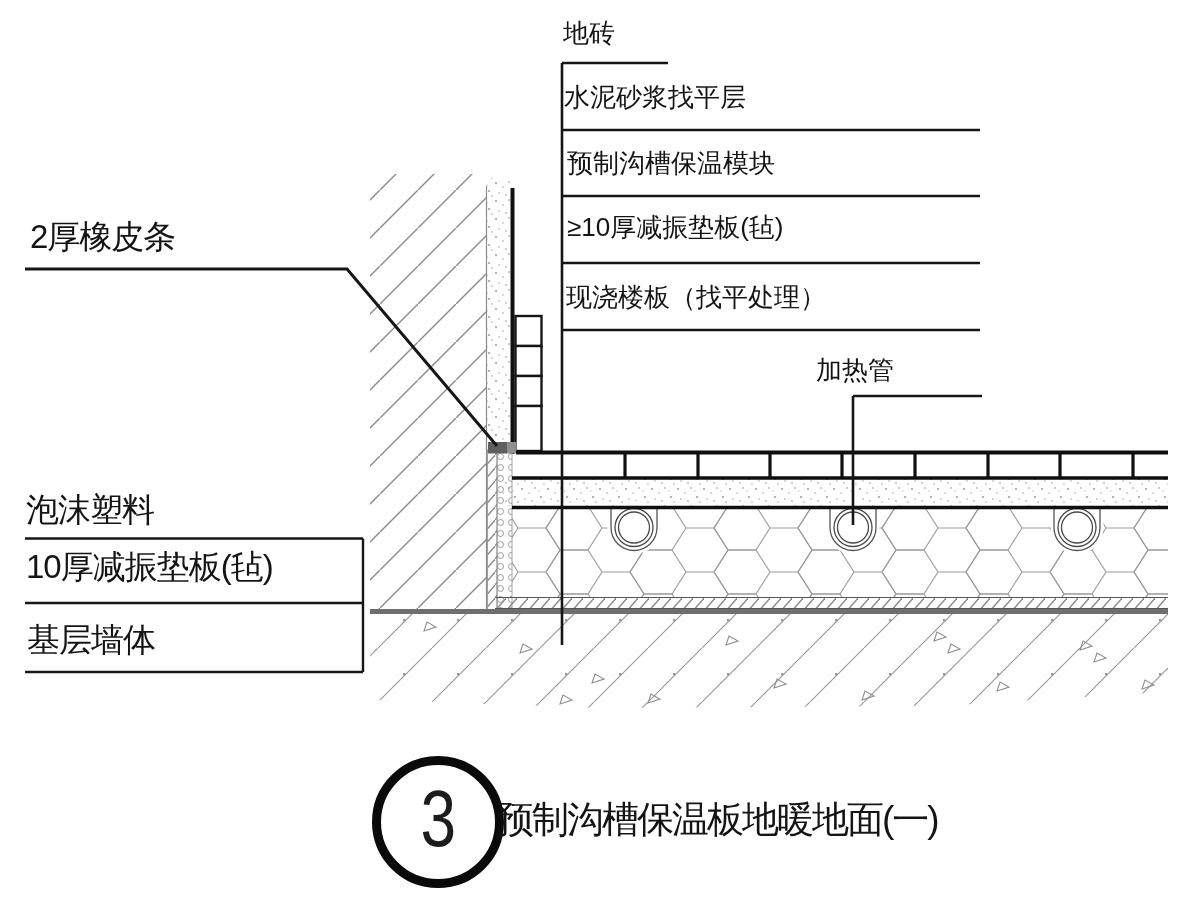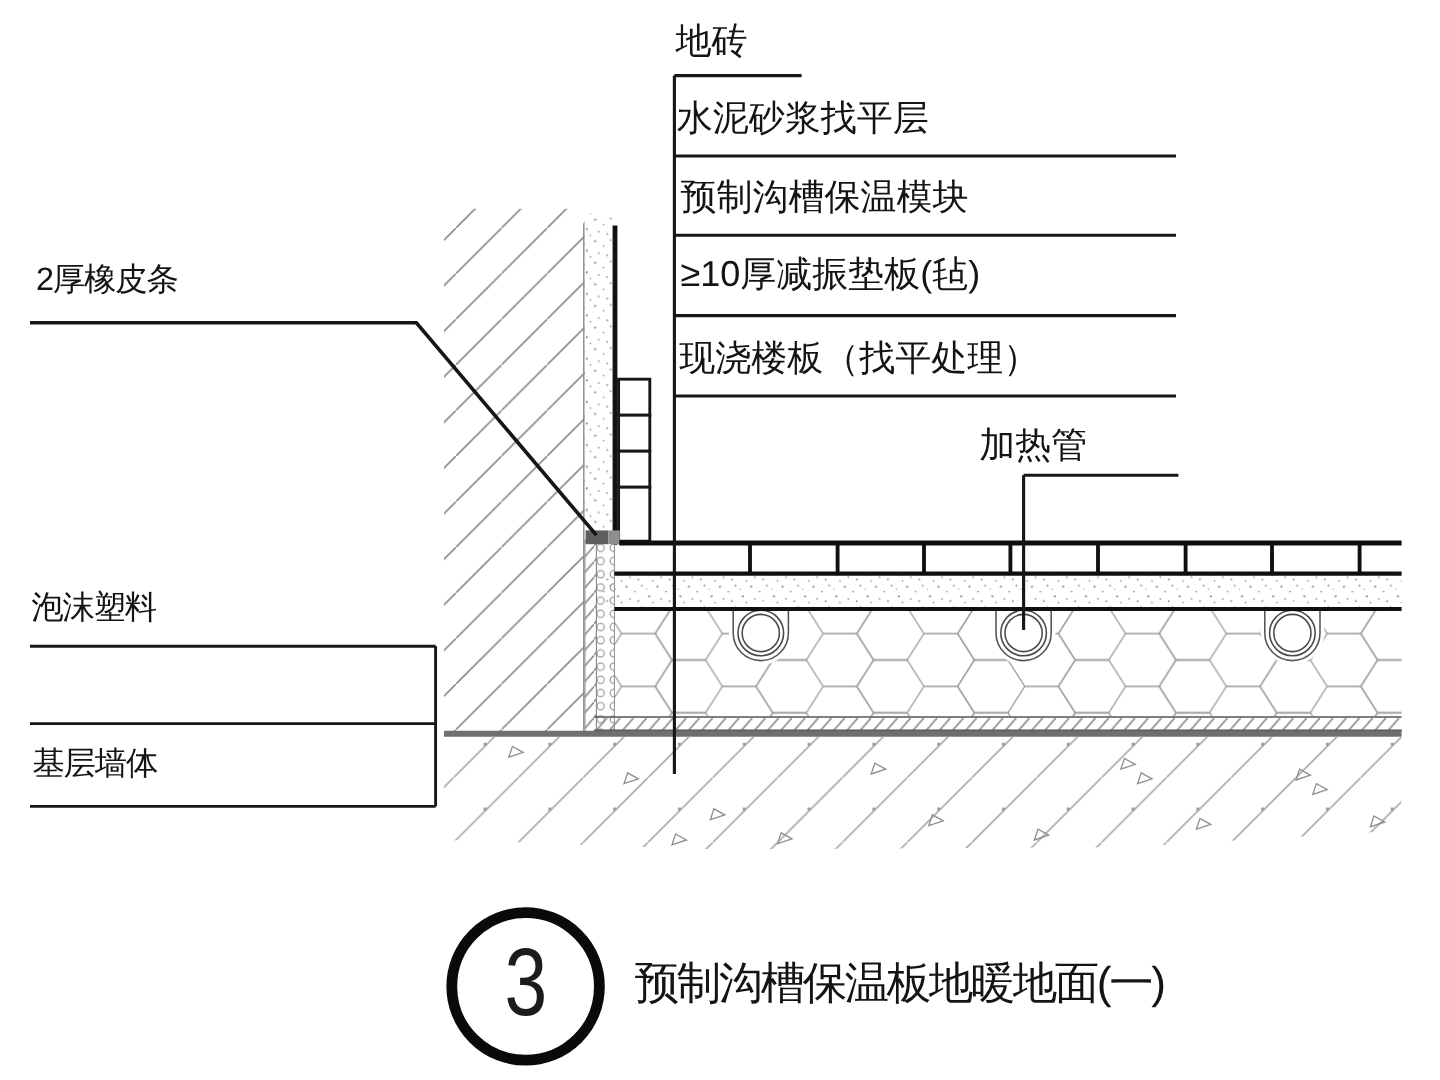--- a/index.html
+++ b/index.html
@@ -3,35 +3,35 @@
 <meta charset="utf-8">
 <style>
   html,body{margin:0;padding:0;background:#ffffff}
   .canvas{
     position:relative;width:1200px;height:900px;background:#fff;overflow:hidden;
     font-family:"Liberation Sans","DejaVu Sans",sans-serif;color:#141414;
   }
   .art{position:absolute;left:0;top:0;width:1200px;height:900px}
   .lbl{
     position:absolute;white-space:nowrap;line-height:1;
-    font-size:27px;letter-spacing:-1px;color:#141414;
-  }
-  .lbl.r{font-size:30px;letter-spacing:0}
+    font-size:33px;letter-spacing:-1px;color:#141414;
+  }
+  .lbl.r{font-size:26px;letter-spacing:0}
   .detail-circle{
     position:absolute;left:372px;top:756px;width:132px;height:132px;
     border:9px solid #0a0a0a;border-radius:50%;box-sizing:border-box;
     display:flex;align-items:center;justify-content:center;
   }
   .detail-num{
     font-size:80px;line-height:1;color:#1c1c1c;
     transform:scaleX(.8);margin-top:-6px;
   }
   .detail-title{
     position:absolute;left:497px;top:795px;white-space:nowrap;
-    font-size:37px;letter-spacing:-2px;color:#141414;margin-left:32px;
+    font-size:37px;letter-spacing:-2px;color:#141414;
   }
 </style>
 </head>
 <body>
 
 <div class="canvas">
 
   <svg class="art" viewBox="0 0 1200 900">
     <defs>
       <pattern id="pWall" width="38" height="38" patternUnits="userSpaceOnUse">
@@ -189,20 +189,21 @@
 
   <div class="lbl r" style="left:563px;top:20px">地砖</div>
   <div class="lbl r" style="left:567px;top:150px">预制沟槽保温模块</div>
   <div class="lbl r" style="left:564px;top:84px">水泥砂浆找平层</div>
   <div class="lbl r" style="left:567px;top:214px">≥10厚减振垫板(毡)</div>
   <div class="lbl r" style="left:566px;top:284px">现浇楼板（找平处理）</div>
   <div class="lbl r" style="left:816px;top:357px">加热管</div>
 
   <div class="lbl" style="left:30px;top:220px">2厚橡皮条</div>
   <div class="lbl" style="left:26px;top:493px">泡沫塑料</div>
+  <div class="lbl" style="left:26px;top:550px">10厚减振垫板(毡)</div>
   <div class="lbl" style="left:27px;top:623px">基层墙体</div>
 
   <div class="detail-circle">
     <span class="detail-num">3</span>
   </div>
   <div class="detail-title">预制沟槽保温板地暖地面(一)</div>
 
 </div>
 
 </body></html>

